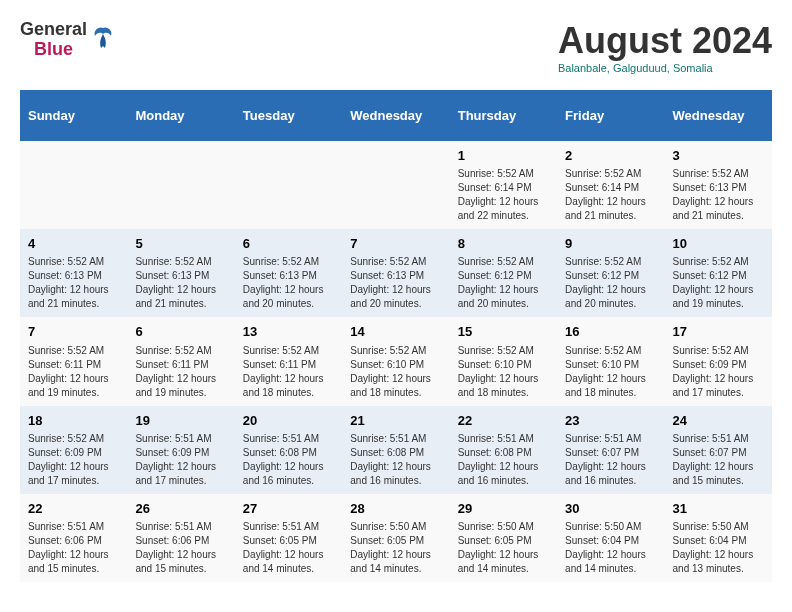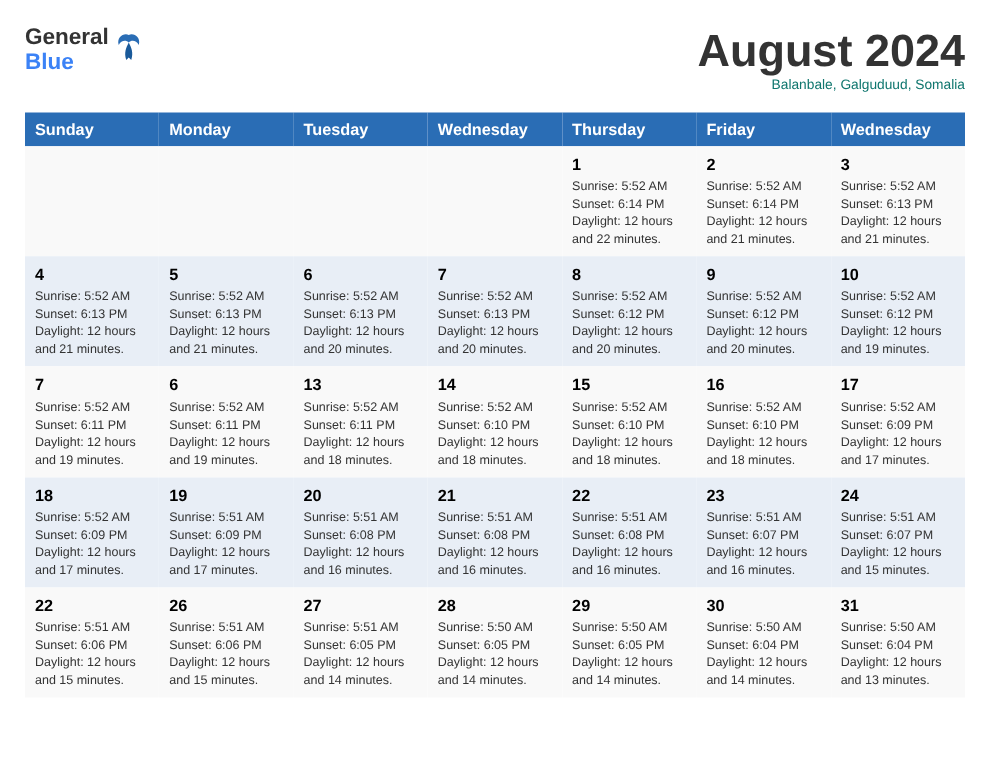--- a/index.html
+++ b/index.html
@@ -13,58 +13,59 @@
     .header {
       display: flex;
       justify-content: space-between;
       align-items: flex-start;
       margin-bottom: 16px;
     }
     .logo {
       display: flex;
       align-items: center;
       gap: 2px;
+      text-align: center;
     }
     .logo-text {
       display: flex;
       flex-direction: column;
       font-size: 18px;
       font-weight: bold;
       line-height: 1.1;
     }
     .logo-general { color: #333; }
-    .logo-blue { color: #3b82f6; }
+    .logo-blue { color: #be185d; }
     .logo-bird {
       width: 24px;
       height: 28px;
       margin-left: 2px;
     }
     .title-section {
-      text-align: right;
+      text-align: left;
     }
     .main-title {
       font-size: 36px;
       font-weight: bold;
       color: #333;
     }
     .subtitle {
       font-size: 11px;
       color: #0f766e;
     }
     table {
       width: 100%;
       border-collapse: collapse;
       font-size: 11px;
     }
     thead tr {
       background-color: #2a6db5;
       color: white;
     }
     thead th {
-      padding: 6px 8px;
+      padding: 18px 8px;
       text-align: left;
       font-size: 13px;
       font-weight: bold;
     }
     tbody tr {
       vertical-align: top;
     }
     tbody tr:nth-child(odd) {
       background-color: #f9f9f9;
     }

